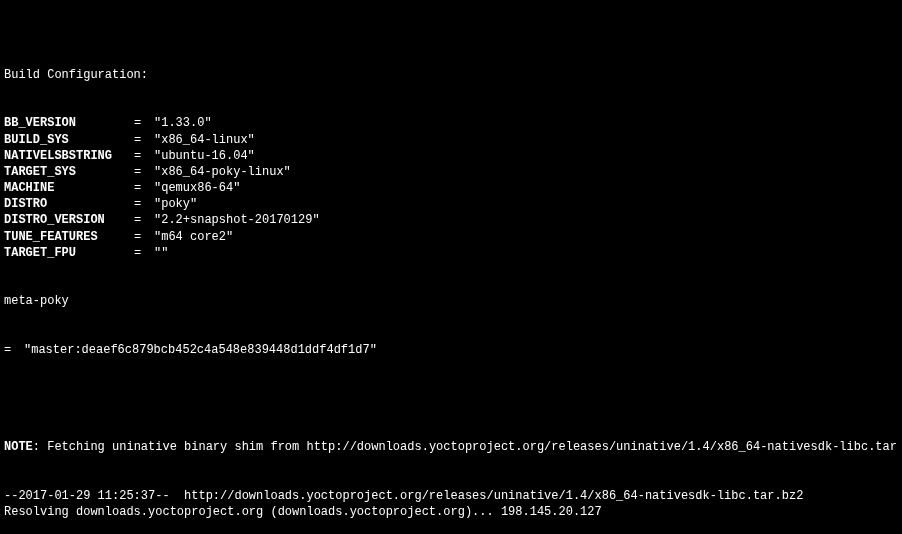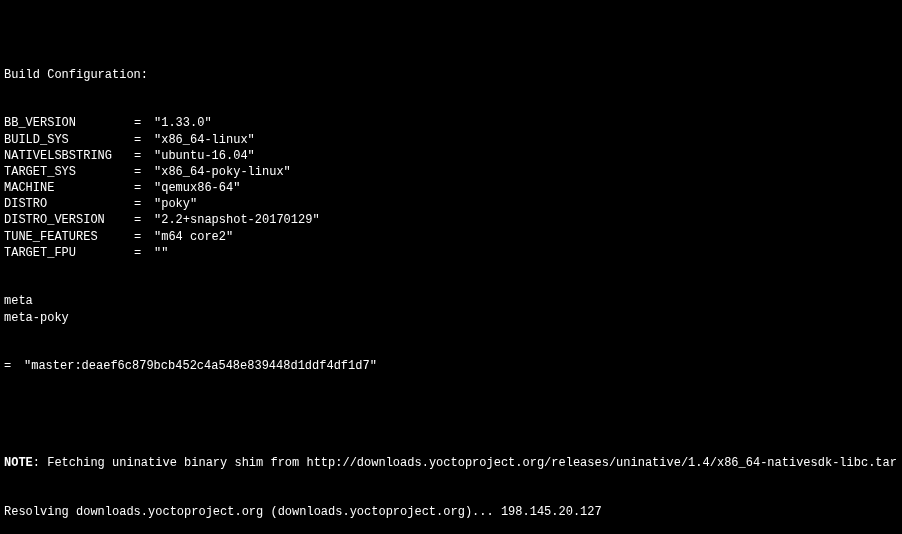--- a/index.html
+++ b/index.html
@@ -10,42 +10,42 @@
     font-size: 12px;
     line-height: 1.35;
     width: 902px;
     height: 534px;
     overflow: hidden;
     padding: 2px 4px;
     white-space: pre;
   }
   .bold { font-weight: bold; text-align: center; }
   .config-row { display: flex; }
-  .config-key { display: inline-block; width: 130px; }
+  .config-key { display: inline-block; width: 130px; font-weight: bold; }
   .config-eq { display: inline-block; width: 20px; }
   .line { white-space: pre; overflow: hidden; }
 </style>
 </head>
 <body>
 
 
 
 <div class="line">Build Configuration:</div>
 
 <div id="config-block"><div class="config-row"><span class="config-key">BB_VERSION</span><span class="config-eq">= </span><span>"1.33.0"</span></div><div class="config-row"><span class="config-key">BUILD_SYS</span><span class="config-eq">= </span><span>"x86_64-linux"</span></div><div class="config-row"><span class="config-key">NATIVELSBSTRING</span><span class="config-eq">= </span><span>"ubuntu-16.04"</span></div><div class="config-row"><span class="config-key">TARGET_SYS</span><span class="config-eq">= </span><span>"x86_64-poky-linux"</span></div><div class="config-row"><span class="config-key">MACHINE</span><span class="config-eq">= </span><span>"qemux86-64"</span></div><div class="config-row"><span class="config-key">DISTRO</span><span class="config-eq">= </span><span>"poky"</span></div><div class="config-row"><span class="config-key">DISTRO_VERSION</span><span class="config-eq">= </span><span>"2.2+snapshot-20170129"</span></div><div class="config-row"><span class="config-key">TUNE_FEATURES</span><span class="config-eq">= </span><span>"m64 core2"</span></div><div class="config-row"><span class="config-key">TARGET_FPU</span><span class="config-eq">= </span><span>""</span></div></div>
 
-<div id="meta-block"><div class="line">meta</div><div class="line">meta-poky</div></div>
+<div id="meta-block"><div class="line">meta-poky</div></div>
 
 <div class="config-row"><span class="config-eq">= </span><span>"master:deaef6c879bcb452c4a548e839448d1ddf4df1d7"</span></div>
 
 <div class="line">&nbsp;</div>
 
 <div class="line"><span class="bold">NOTE</span><span>: Fetching uninative binary shim from http://downloads.yoctoproject.org/releases/uninative/1.4/x86_64-nativesdk-libc.tar.bz2;sha256sum=101ff8f2580c193488db9e76f9646fb6ed38b65fb76f403acb0e2178ce7127ca</span></div>
 
-<div id="wget-block"><div class="line">Resolving downloads.yoctoproject.org (downloads.yoctoproject.org)... 198.145.20.127</div></div>
+<div id="wget-block"><div class="line">--2017-01-29 11:25:37--  http://downloads.yoctoproject.org/releases/uninative/1.4/x86_64-nativesdk-libc.tar.bz2</div><div class="line">Resolving downloads.yoctoproject.org (downloads.yoctoproject.org)... 198.145.20.127</div></div>
 
 
 
 
 
 
 
 
 
 

